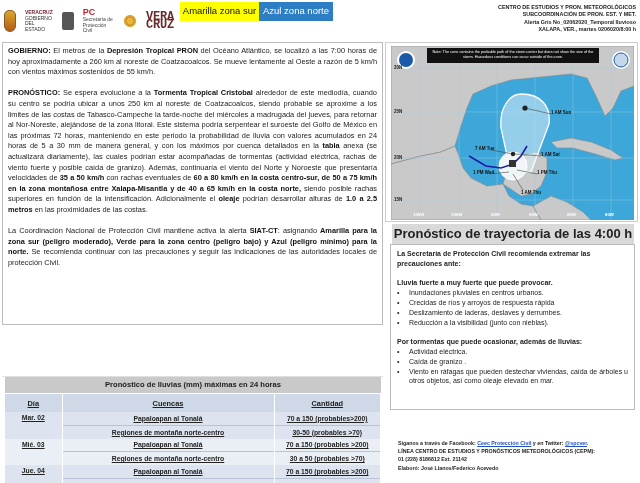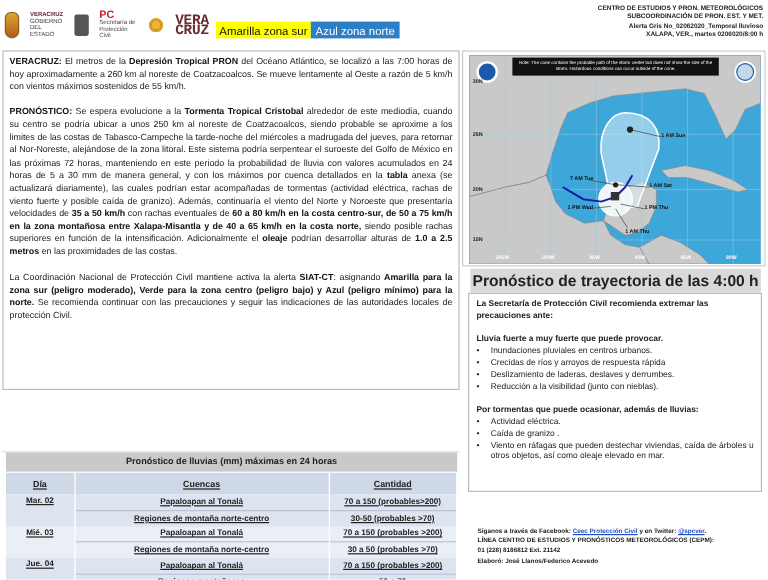--- a/index.html
+++ b/index.html
@@ -9,21 +9,21 @@
   .logo { display: flex; align-items: center; gap: 9px; }
   .shield { width: 12px; height: 22px; border-radius: 5px 5px 6px 6px; background: linear-gradient(#d9a92a, #b35a1a); border: 1px solid #8a5a20; }
   .logo-txt { font-size: 5px; line-height: 5.5px; color: #333; font-family: "Liberation Sans", sans-serif; }
   .logo-txt b { color: #6b1e2a; }
   .pc-badge { width: 12px; height: 18px; background: #555; border-radius: 2px; }
   .pc-txt { font-size: 5px; color: #444; line-height: 5.5px; }
   .pc-txt b { font-size: 9px; color: #c0272d; display: block; line-height: 9px; }
   .vera-flower { width: 14px; height: 14px; border-radius: 50%; background: radial-gradient(#e9b63b 35%, #d18a2a 36%, #e4b13d 60%, transparent 62%); }
   .vera-txt { font-size: 12px; font-weight: bold; color: #6b2b2b; line-height: 8px; letter-spacing: -0.2px; font-family: Liberation Mono, monospace; }
   .title-bar { position: absolute; left: 180px; top: 3px; width: 232px; height: 14px; background: #bfbfbf; font-size: 8.5px; font-weight: bold; text-align: center; line-height: 14px; color: #111; }
-  .zones { position: absolute; left: 180px; top: 18px; width: 232px; height: 14px; display: flex; }
+  .zones { position: absolute; left: 180px; top: 2px; width: 232px; height: 19px; display: flex; }
   .zone { font-size: 9.5px; text-align: center; line-height: 17px; }
   .zone.y { background: #ffff00; width: 79px; color: #111; }
   .zone.g { background: #2be600; width: 79px; color: #1a3a1a; }
   .zone.b { background: #2e7ec6; width: 74px; color: #ffffff; }
   .center-info { position: absolute; right: 4px; top: 4px; width: 225px; text-align: right; font-size: 5.4px; font-weight: bold; line-height: 7.4px; color: #222; }
   .left-box { position: absolute; left: 2px; top: 42px; width: 381px; height: 283px; border: 1px solid #bbb; background: #fff; padding: 3px 5px; font-size: 7.4px; line-height: 10.6px; text-align: justify; color: #222; }
   .left-box p { margin-bottom: 10.6px; }
   .left-box b { color: #111; }
   .rain { position: absolute; left: 2px; top: 330px; width: 381px; height: 151px; background: #ffffff; border-top: 1px solid #e0e0e0; margin-top: 46px; }
   .rain-title { position: absolute; left: 3px; top: 0px; width: 376px; height: 16px; background: #c9c9c9; font-size: 7.6px; font-weight: bold; text-align: center; line-height: 16px; color: #222; }
@@ -88,21 +88,21 @@
 
   <div class="center-info">
     <div>CENTRO DE ESTUDIOS Y PRON. METEOROLÓGICOS</div>
     <div>SUBCOORDINACIÓN DE PRON.  EST. Y MET.</div>
     <div>Alerta Gris No_02062020_Temporal lluvioso</div>
     <div>XALAPA, VER., martes 0206020/8:00 h</div>
   </div>
 </div>
 
 <div class="left-box">
-  <p><b>VERACRUZ:</b><span> El metros de la </span><b>Depresión Tropical PRON</b><span> del Océano Atlántico, se localizó a las 7:00 horas de hoy aproximadamente a 260 km al noreste de Coatzacoalcos. Se mueve lentamente al Oeste a razón de 5 km/h con vientos máximos sostenidos de 55 km/h.</span></p>
+  <p><b>GOBIERNO:</b><span> El metros de la </span><b>Depresión Tropical PRON</b><span> del Océano Atlántico, se localizó a las 7:00 horas de hoy aproximadamente a 260 km al noreste de Coatzacoalcos. Se mueve lentamente al Oeste a razón de 5 km/h con vientos máximos sostenidos de 55 km/h.</span></p>
   <p><b>PRONÓSTICO:</b><span> Se espera evolucione a la </span><b>Tormenta Tropical Cristobal</b><span> alrededor de este mediodía, cuando su centro se podría ubicar a unos 250 km al noreste de Coatzacoalcos, siendo probable se aproxime a los limites de las costas de Tabasco-Campeche la tarde-noche del miércoles a madrugada del jueves, para retornar al Nor-Noreste, alejándose de la zona litoral. Este sistema podría serpentear el suroeste del Golfo de México en las próximas 72 horas, manteniendo en este periodo la probabilidad de lluvia con valores acumulados en 24 horas de 5 a 30 mm de manera general, y con los máximos por cuenca detallados en la </span><b>tabla</b><span> anexa (se actualizará diariamente), las cuales podrían estar acompañadas de tormentas (actividad eléctrica, rachas de viento fuerte y posible caída de granizo). Además, continuaría el viento del Norte y Noroeste que presentaría velocidades de </span><b>35 a 50 km/h</b><span> con rachas eventuales de </span><b>60 a 80 km/h en la costa centro-sur, de 50 a 75 km/h en la zona montañosa entre Xalapa-Misantla y de 40 a 65 km/h en la costa norte,</b><span> siendo posible rachas superiores en función de la intensificación. Adicionalmente el </span><b>oleaje</b><span> podrían desarrollar alturas de </span><b>1.0 a 2.5 metros</b><span> en las proximidades de las costas.</span></p>
   <p><span>La Coordinación Nacional de Protección Civil mantiene activa la alerta </span><b>SIAT-CT</b><span>: asignando </span><b>Amarilla para la zona sur (peligro moderado), Verde para la zona centro (peligro bajo)  y Azul (peligro mínimo) para la norte.</b><span> Se recomienda continuar con las precauciones y seguir las indicaciones de las autoridades locales de protección Civil.</span></p>
 </div>
 
 <div class="rain">
   <div class="rain-title">Pronóstico de lluvias  (mm) máximas en 24 horas</div>
   <table class="rt">
     <tbody>
         <tr>
       <th>Día</th>

